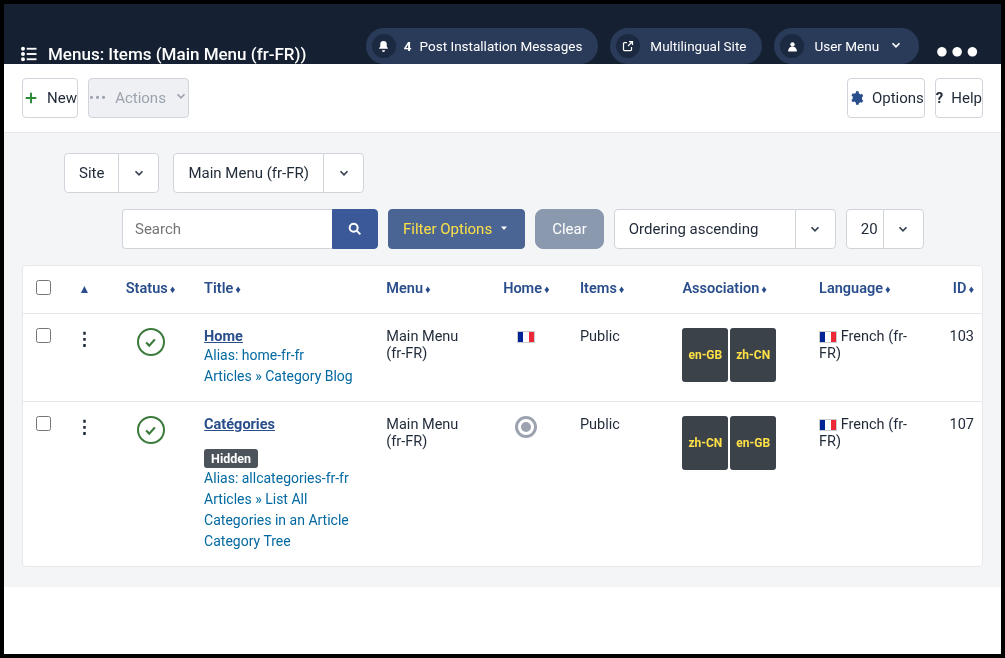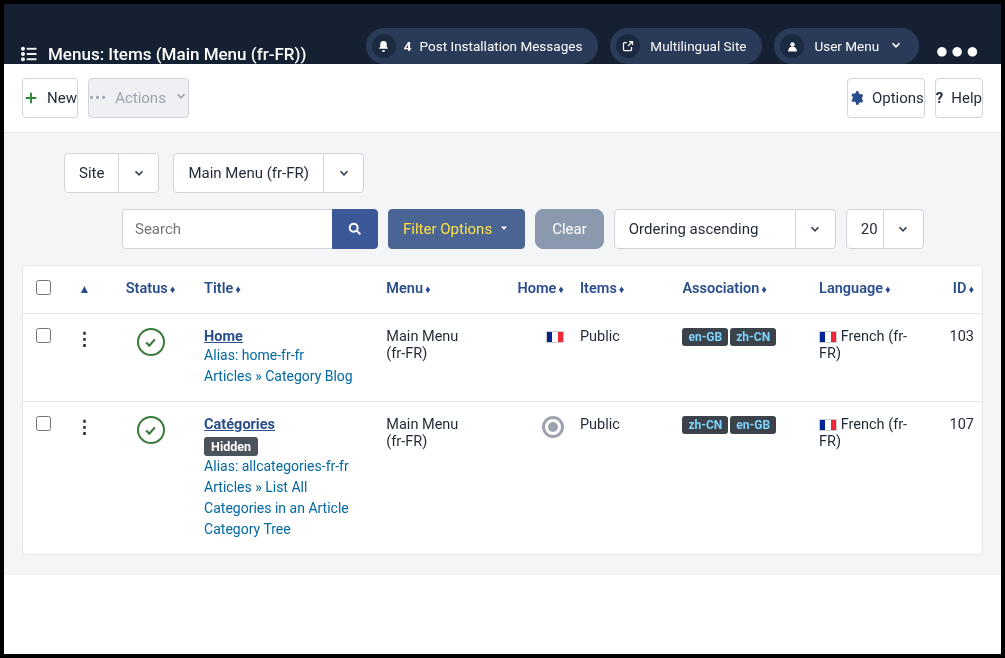--- a/index.html
+++ b/index.html
@@ -35,33 +35,33 @@
   .table-wrap { background: #fff; border: 1px solid #e5e7eb; border-radius: 4px; margin-top: 16px; }
   table { width: 100%; border-collapse: collapse; }
   th { text-align: left; padding: 14px 8px; color: #2a4e8c; font-weight: 600; font-size: 14.5px; vertical-align: top; }
   th .sort-caret { margin-left: 2px; font-size: 11px; }
   td { padding: 14px 8px; vertical-align: top; border-top: 1px solid #e5e7eb; font-size: 14.5px; }
   .col-check { width: 36px; text-align: center; }
   .col-order { width: 36px; text-align: center; }
   .col-status { width: 80px; text-align: center; }
   .col-title { width: 160px; }
   .col-menu { width: 90px; }
-  .col-home { width: 80px; text-align: right; }
+  .col-home { width: 80px; text-align: center; }
   .col-access { width: 90px; }
   .col-assoc { width: 120px; }
   .col-lang { width: 100px; }
   .col-id { width: 50px; text-align: right; }
   .title-link { color: #2a4e8c; font-weight: 700; text-decoration: underline; cursor: pointer; }
-  .badge-hidden { background: #4c535b; color: #fff; border-radius: 3px; padding: 2px 7px; font-size: 12.5px; font-weight: 700; display: inline-block; margin-top: 4px; }
+  .badge-hidden { background: #4c535b; color: #fff; border-radius: 3px; padding: 2px 7px; font-size: 12.5px; font-weight: 700; display: inline-block; margin-top: 16px; }
   .meta { color: #0369a1; font-size: 14px; line-height: 1.5; }
   .status-check { width: 28px; height: 28px; border: 2.5px solid #3a7a3b; border-radius: 50%; display: inline-flex; align-items: center; justify-content: center; color: #3a7a3b; }
   .flag-fr { display: inline-block; width: 18px; height: 12px; background: linear-gradient(to right, #002395 33.3%, #fff 33.3%, #fff 66.6%, #ED2939 66.6%); border: 1px solid #ccc; vertical-align: middle; }
   .home-radio { width: 22px; height: 22px; border: 3px solid #9ca3af; border-radius: 50%; display: inline-block; position: relative; }
   .home-radio::after { content: ""; width: 10px; height: 10px; background: #9ca3af; border-radius: 50%; position: absolute; top: 3px; left: 3px; }
-  .assoc-badge { background: #3b424a; color: #7dd3fc; border-radius: 3px; padding: 2px 6px; font-size: 12px; font-weight: 700; display: inline-block; margin-right: 2px; cursor: pointer; }
+  .assoc-badge { background: #3b424a; color: #fde047; border-radius: 3px; padding: 20px 6px; font-size: 12px; font-weight: 700; display: inline-block; margin-right: 2px; cursor: pointer; }
   .kebab { font-size: 18px; font-weight: 700; color: #1f2937; cursor: pointer; }
   .order-arrow { font-size: 12px; cursor: pointer; }
   input[type=checkbox] { width: 15px; height: 15px; cursor: pointer; }
   .caret-down { display: inline-block; }
   .caret-down svg { width: 12px; height: 12px; }
   .chev svg { width: 14px; height: 14px; }
 </style>
 </head>
 <body>
 

